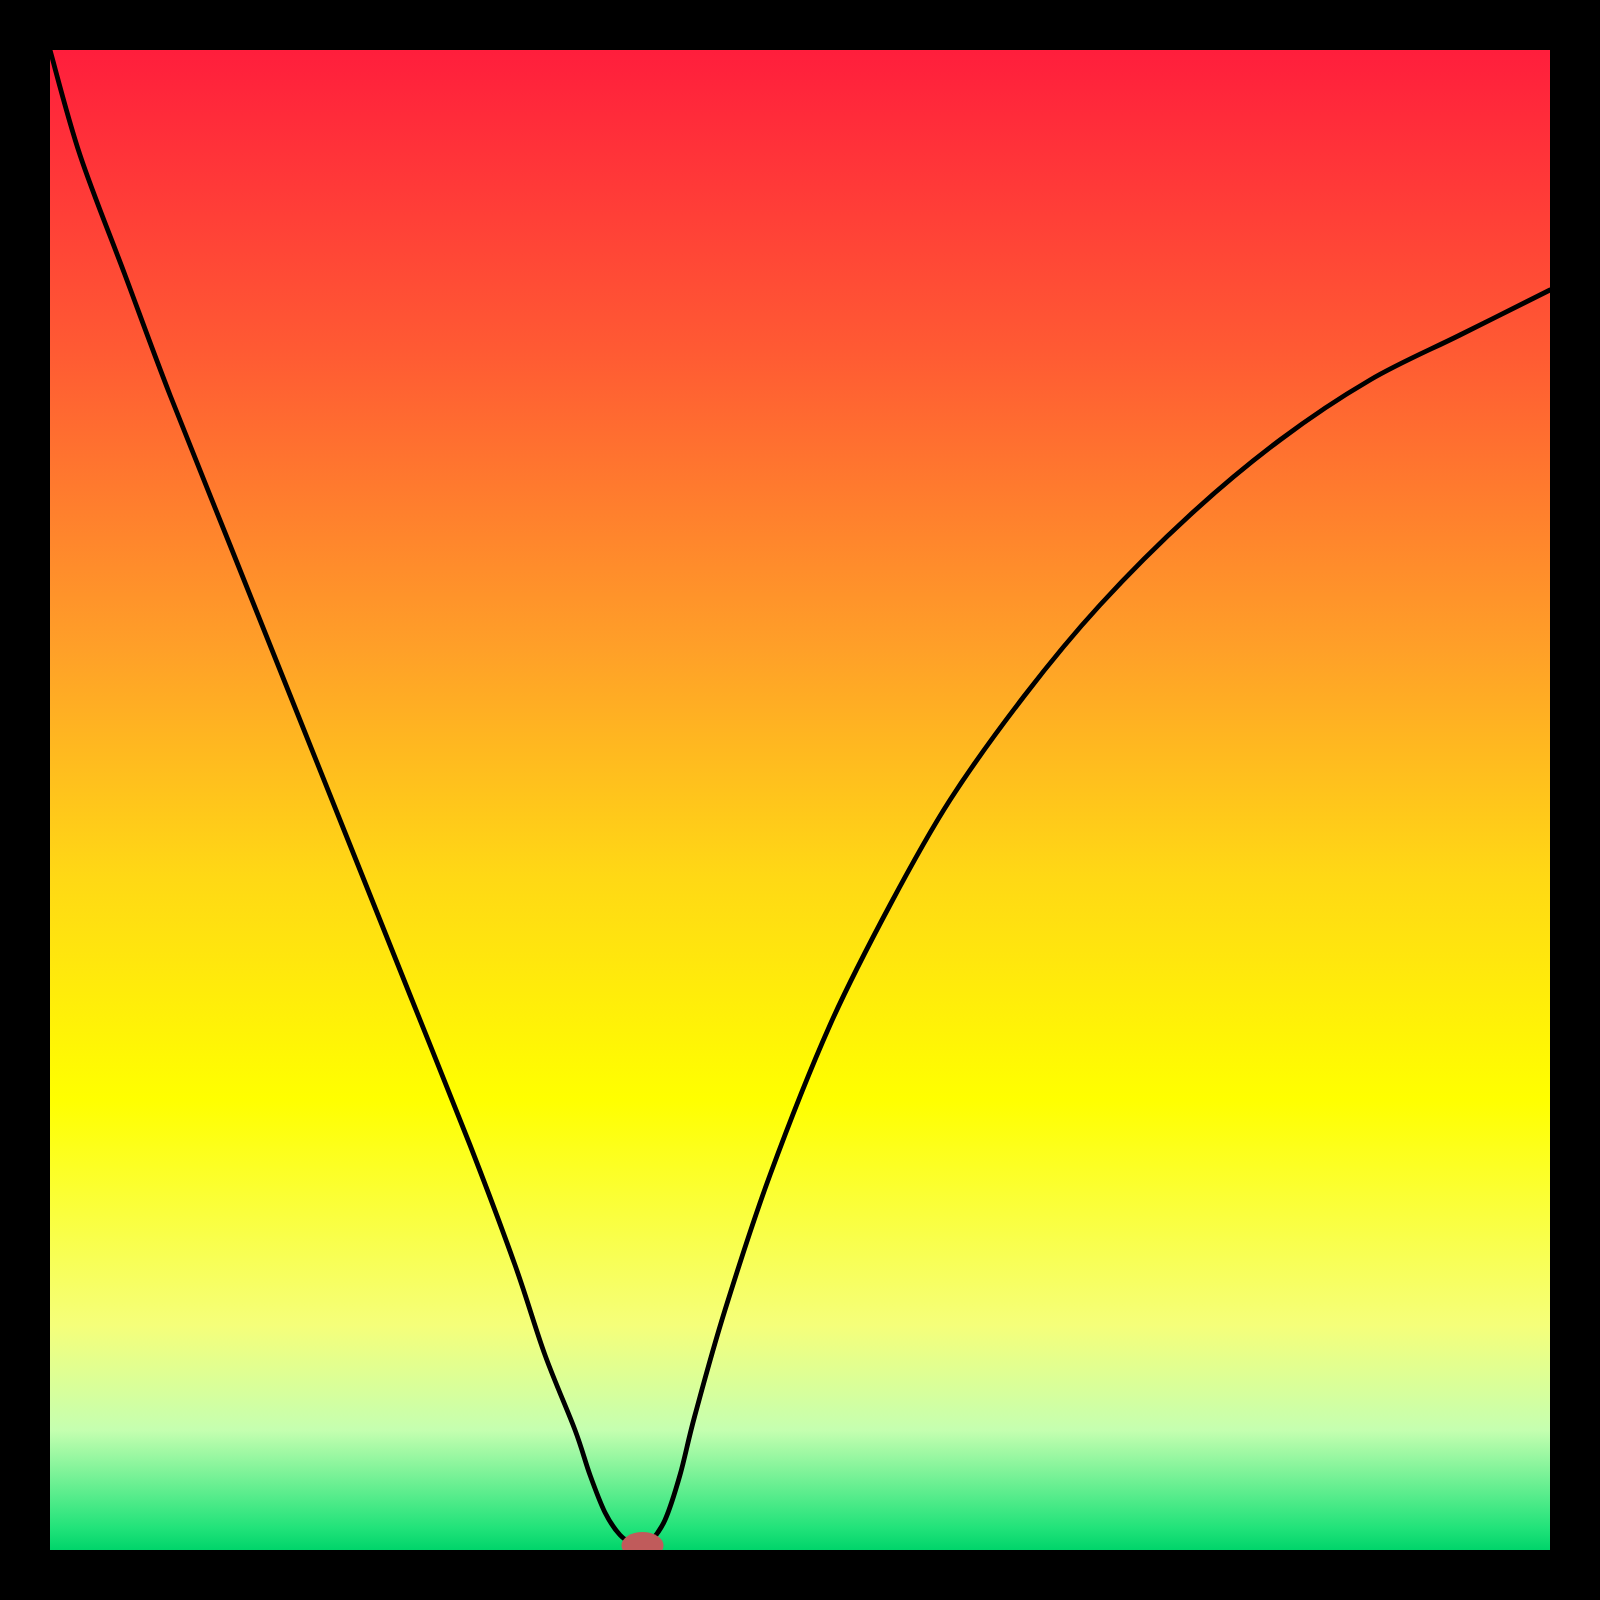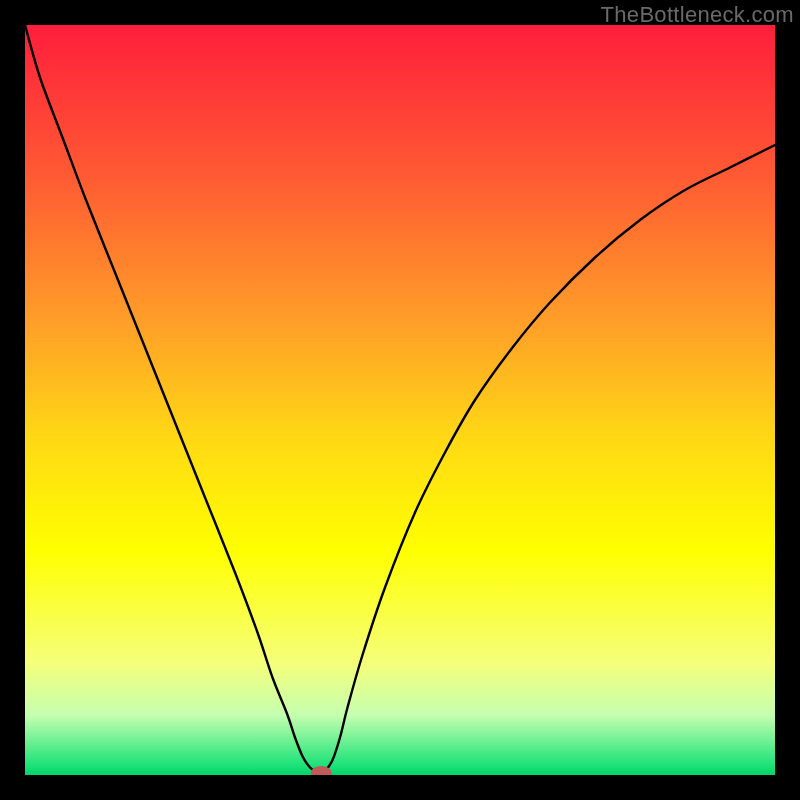--- a/index.html
+++ b/index.html
@@ -33,21 +33,20 @@
     top: 25px;
     width: 750px;
     height: 750px;
   }
   svg { display: block; }
 </style>
 </head>
 <body>
 
 <div class="frame">
-  <div class="watermark">TheBottleneck.com</div>
   <div class="plot-wrap">
     <svg id="chart-svg" width="750" height="750" viewBox="0 0 750 750">
       <defs>
         <linearGradient id="bg-grad" x1="0" y1="0" x2="0" y2="1">
             <stop offset="0%" stop-color="#ff1e3c"></stop>
             <stop offset="20%" stop-color="#ff5a33"></stop>
             <stop offset="40%" stop-color="#ffa028"></stop>
             <stop offset="55.00000000000001%" stop-color="#ffd815"></stop>
             <stop offset="70%" stop-color="#ffff00"></stop>
             <stop offset="85%" stop-color="#f5ff7a"></stop>

